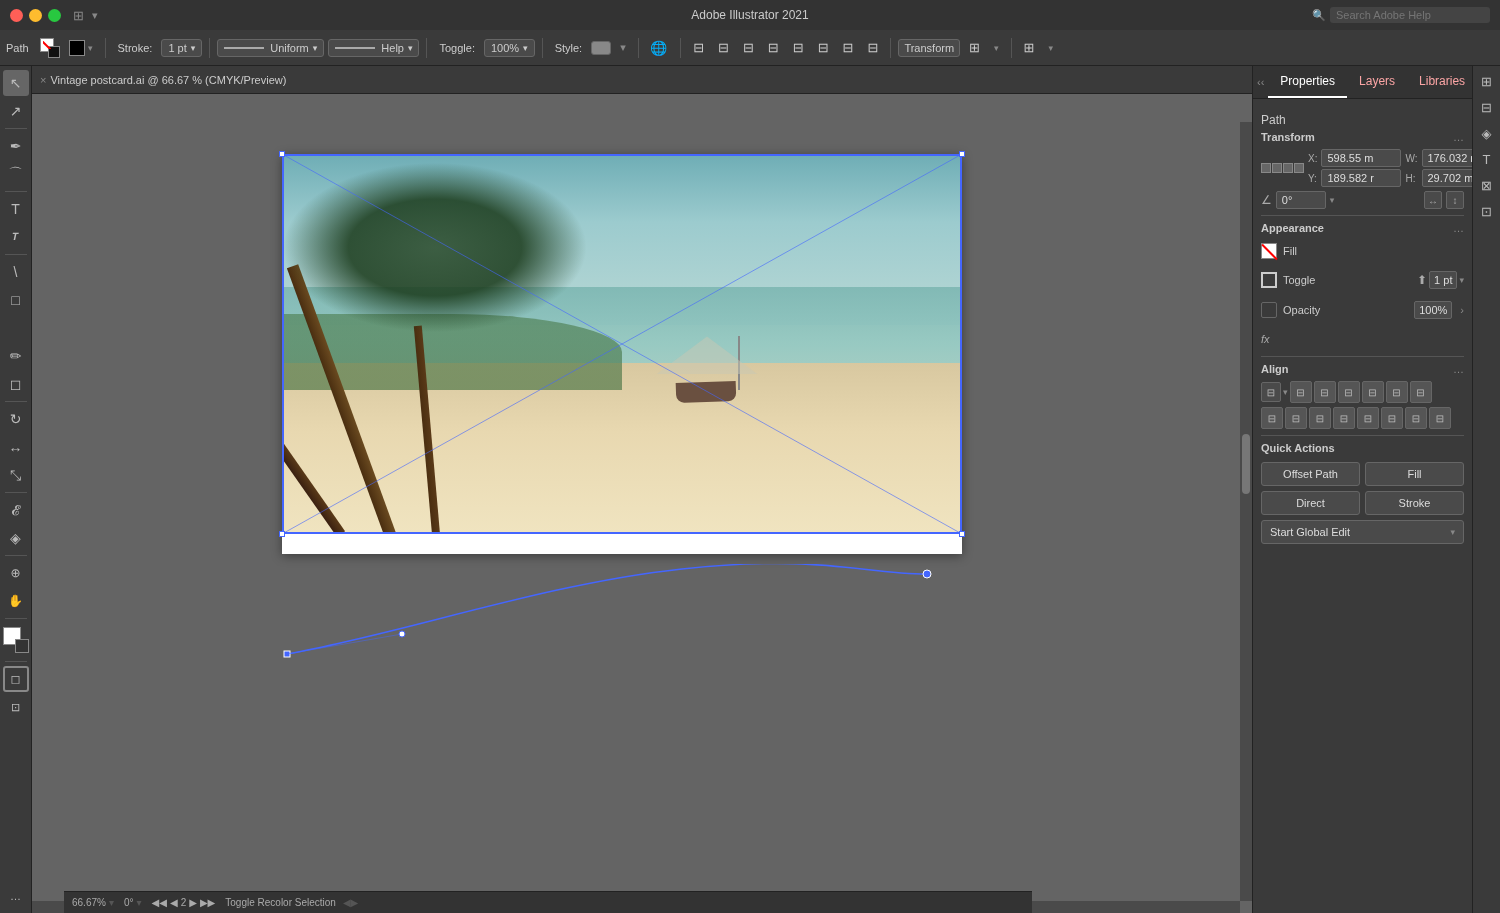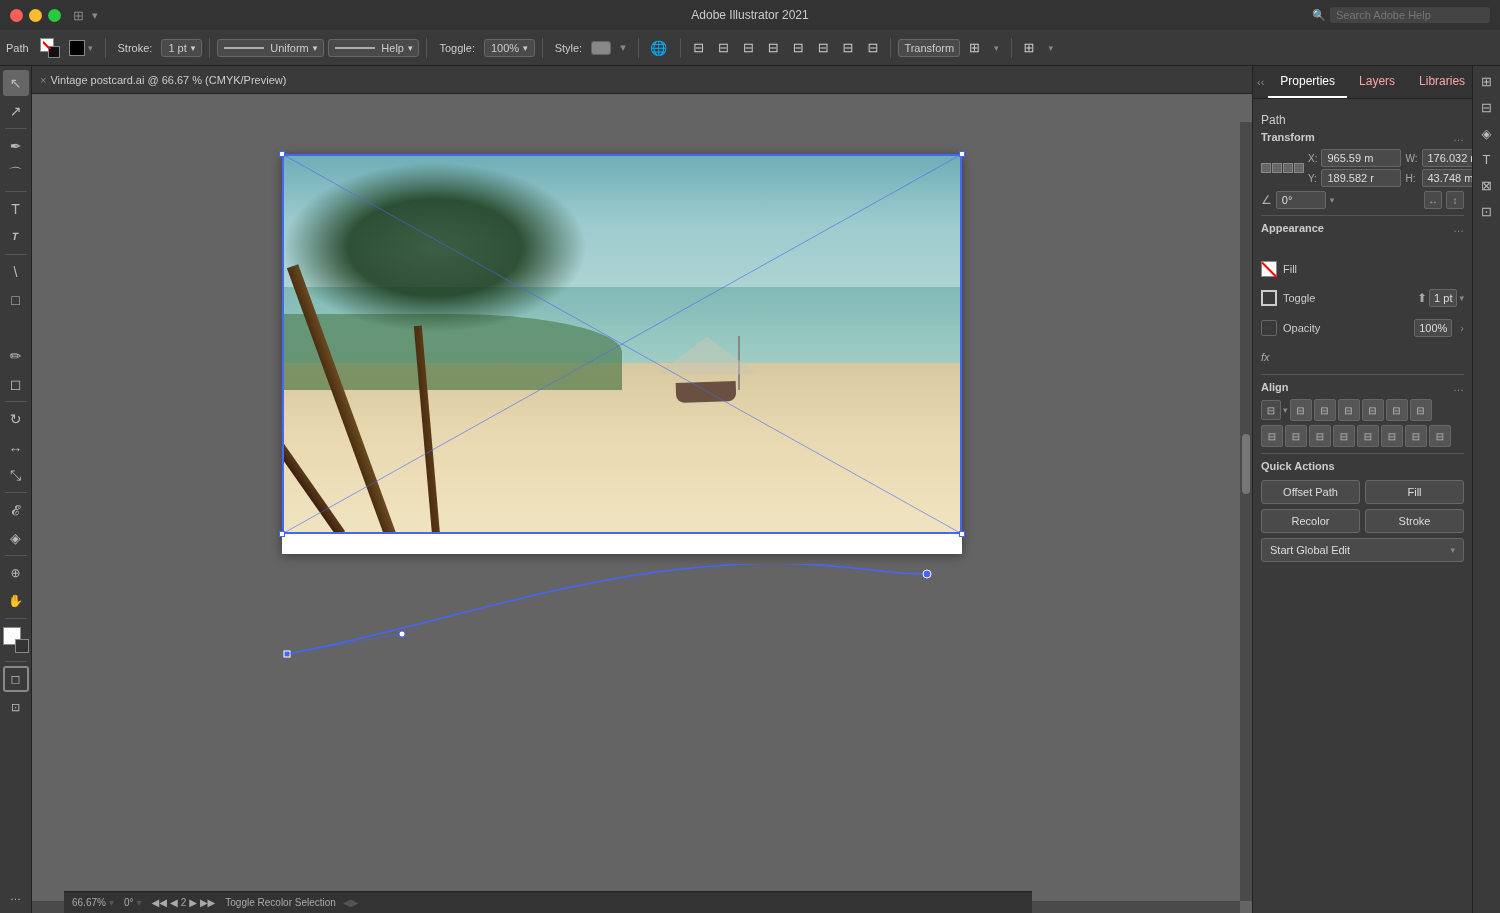--- a/index.html
+++ b/index.html
@@ -438,47 +438,47 @@
           <div style="display:grid;grid-template-columns:repeat(4,1fr);gap:1px;width:44px;">
             <div style="width:10px;height:10px;background:#666;border:1px solid #888;"></div>
             <div style="width:10px;height:10px;background:#666;border:1px solid #888;"></div>
             <div style="width:10px;height:10px;background:#666;border:1px solid #888;"></div>
             <div style="width:10px;height:10px;background:#666;border:1px solid #888;"></div>
           </div>
 
           <div style="flex:1;">
             <div style="display:grid;grid-template-columns:auto 1fr auto 1fr;gap:2px 4px;align-items:center;">
               <span style="color:#aaa;font-size:10px;">X:</span>
-              <span class="transform-value">965.59 m</span>
+              <span class="transform-value">598.55 m</span>
               <span style="color:#aaa;font-size:10px;">W:</span>
               <span class="transform-value">176.032 r</span>
               <span style="color:#aaa;font-size:10px;">Y:</span>
               <span class="transform-value">189.582 r</span>
               <span style="color:#aaa;font-size:10px;">H:</span>
-              <span class="transform-value">43.748 m</span>
+              <span class="transform-value">29.702 m</span>
             </div>
           </div>
 
         </div>
 
         <div class="angle-row">
           <span style="color:#aaa;font-size:12px;">∠</span>
           <span class="transform-value" style="width:50px;">0°</span>
           <span style="color:#888;font-size:9px;">▾</span>
           <div style="margin-left:auto;display:flex;gap:4px;">
             <div style="width:18px;height:18px;background:#4a4a4a;border:1px solid #666;border-radius:2px;display:flex;align-items:center;justify-content:center;color:#aaa;font-size:10px;cursor:pointer;">↔</div>
             <div style="width:18px;height:18px;background:#4a4a4a;border:1px solid #666;border-radius:2px;display:flex;align-items:center;justify-content:center;color:#aaa;font-size:10px;cursor:pointer;">↕</div>
           </div>
         </div>
       </div>
 
       <div style="height:1px;background:#555;margin:6px 0;"></div>
 
       <div>
-        <div style="display:flex;align-items:center;margin-bottom:24px;">
+        <div style="display:flex;align-items:center;margin-bottom:6px;">
           <span style="color:#ccc;font-size:11px;font-weight:600;">Appearance</span>
           <span style="margin-left:auto;color:#888;cursor:pointer;">…</span>
         </div>
 
         <div class="appearance-row">
           <div style="width:16px;height:16px;position:relative;border:1px solid #888;background:white;flex-shrink:0;">
             <div style="position:absolute;width:150%;height:2px;background:red;top:50%;left:-25%;transform:rotate(45deg);transform-origin:center;"></div>
           </div>
           <span class="appearance-label">Fill</span>
         </div>
@@ -539,21 +539,21 @@
 
       <div style="height:1px;background:#555;margin:6px 0;"></div>
 
       <div>
         <div style="margin-bottom:8px;">
           <span style="color:#ccc;font-size:11px;font-weight:600;">Quick Actions</span>
         </div>
         <div class="quick-actions-grid">
           <div class="qa-btn">Offset Path</div>
           <div class="qa-btn">Fill</div>
-          <div class="qa-btn">Recolor</div>
+          <div class="qa-btn">Direct</div>
           <div class="qa-btn">Stroke</div>
           <div class="qa-btn qa-btn-full">
             <span>Start Global Edit</span>
             <span style="color:#888;font-size:9px;">▾</span>
           </div>
         </div>
       </div>
     </div>
   </div>
 

